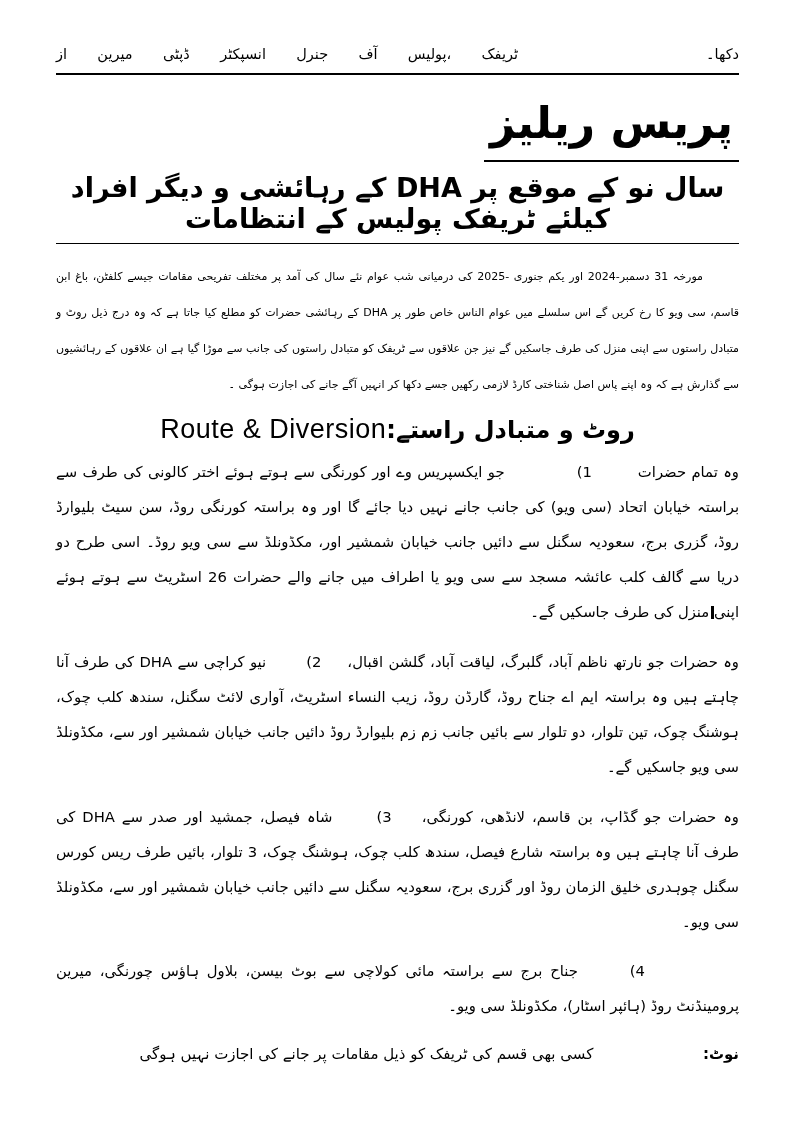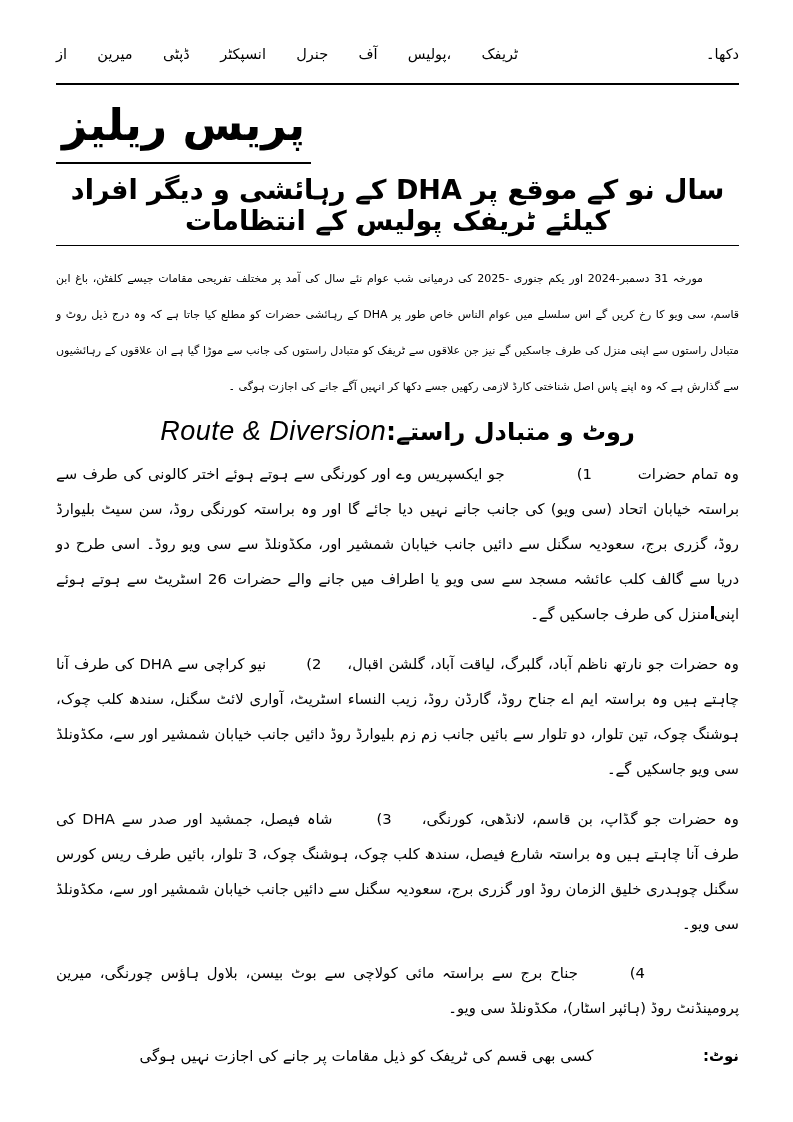--- a/index.html
+++ b/index.html
@@ -7,50 +7,50 @@
     width:793px;height:1122px;overflow:hidden;
     background:#ffffff;color:#000;
     font-family:"DejaVu Sans",sans-serif;
     position:relative;
   }
   .page{padding:46px 54px 0 56px;}
 
   
   .hdr{
     display:flex;align-items:flex-end;direction:ltr;
-    border-bottom:2px solid #000;padding-bottom:21px;
+    border-bottom:2px solid #000;padding-bottom:11px;
     font-size:14.5px;
   }
   .hdr-main{flex:0 0 auto;width:462px;display:flex;justify-content:space-between;}
   .hdr-gap{flex:1 1 auto;}
   .hw{white-space:nowrap;}
 
   
-  .title{text-align:left;margin-top:12px;}
+  .title{text-align:right;margin-top:20px;}
   .title span{
     display:inline-block;font-size:44px;font-weight:bold;
     border-bottom:2.5px solid #000;padding:0 6px 10px 6px;line-height:1.25;
   }
   .subtitle{text-align:center;margin-top:10px;}
   .subtitle span{
     display:inline-block;direction:rtl;unicode-bidi:embed;
     font-size:27px;font-weight:bold;
     border-bottom:1.5px solid #000;padding:0 4px 9px 4px;
   }
 
   
   .intro{
     direction:rtl;text-align:justify;text-align-last:right;
     font-size:11px;line-height:36px;margin-top:15px;text-indent:36px;
   }
 
   
   .sec{ text-align:center;direction:rtl;margin:9px 0 2px 0;}
   .sec .ur{font-weight:bold;font-size:24px;}
-  .sec .en{font-family:"Liberation Sans",sans-serif;font-size:27px;letter-spacing:.5px;font-style:italic;}
+  .sec .en{font-family:"Liberation Sans",sans-serif;font-size:27px;letter-spacing:.5px;}
 
   
   .route{
     direction:rtl;text-align:justify;text-align-last:right;
     font-size:14.8px;line-height:35px;margin-top:9px;
   }
   .marker{white-space:nowrap;unicode-bidi:isolate;}
   .m1{margin-right:46px;margin-left:72px;}
   .m2{margin-right:26px;margin-left:40px;}
   .m3{margin-right:30px;margin-left:44px;}

